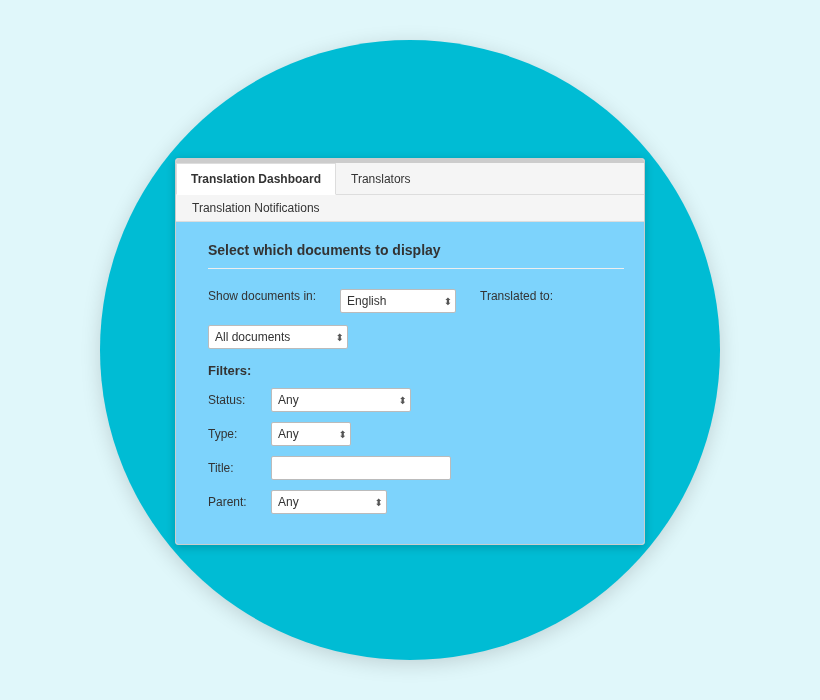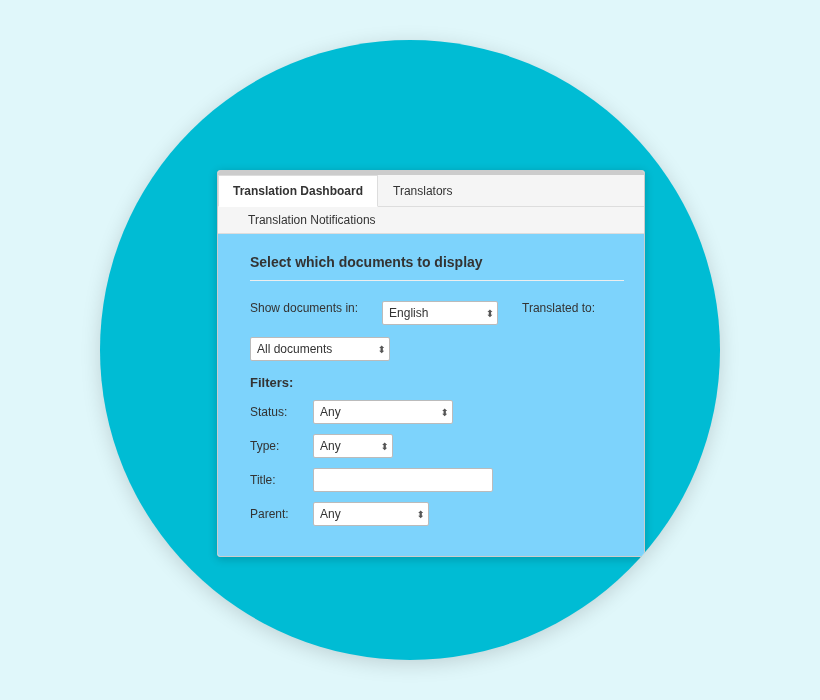--- a/index.html
+++ b/index.html
@@ -23,29 +23,28 @@
       position: relative;
       display: flex;
       align-items: center;
       justify-content: center;
       overflow: hidden;
       box-shadow: 0 4px 20px rgba(0,0,0,0.15);
     }
 
     .ui-panel {
       position: absolute;
-      top: 130px;
+      top: 118px;
       left: 75px;
       right: 75px;
       background: #fff;
       border: 1px solid #ccc;
       border-radius: 3px;
       overflow: hidden;
       box-shadow: 0 2px 10px rgba(0,0,0,0.2);
-      margin-left: 42px;
     }
 
     
     .top-border {
       height: 4px;
       background: #ccc;
     }
 
     
     .tabs-row1 {
@@ -70,21 +69,21 @@
       border-bottom: 1px solid #fff;
       font-weight: bold;
       margin-bottom: -1px;
     }
 
     
     .tabs-row2 {
       display: flex;
       border-bottom: 1px solid #ddd;
       background: #f5f5f5;
-      padding-left: 16px;
+      padding-left: 2px;
     }
 
     .tab2 {
       padding: 6px 14px;
       font-size: 12px;
       color: #333;
       cursor: pointer;
     }
 
     

